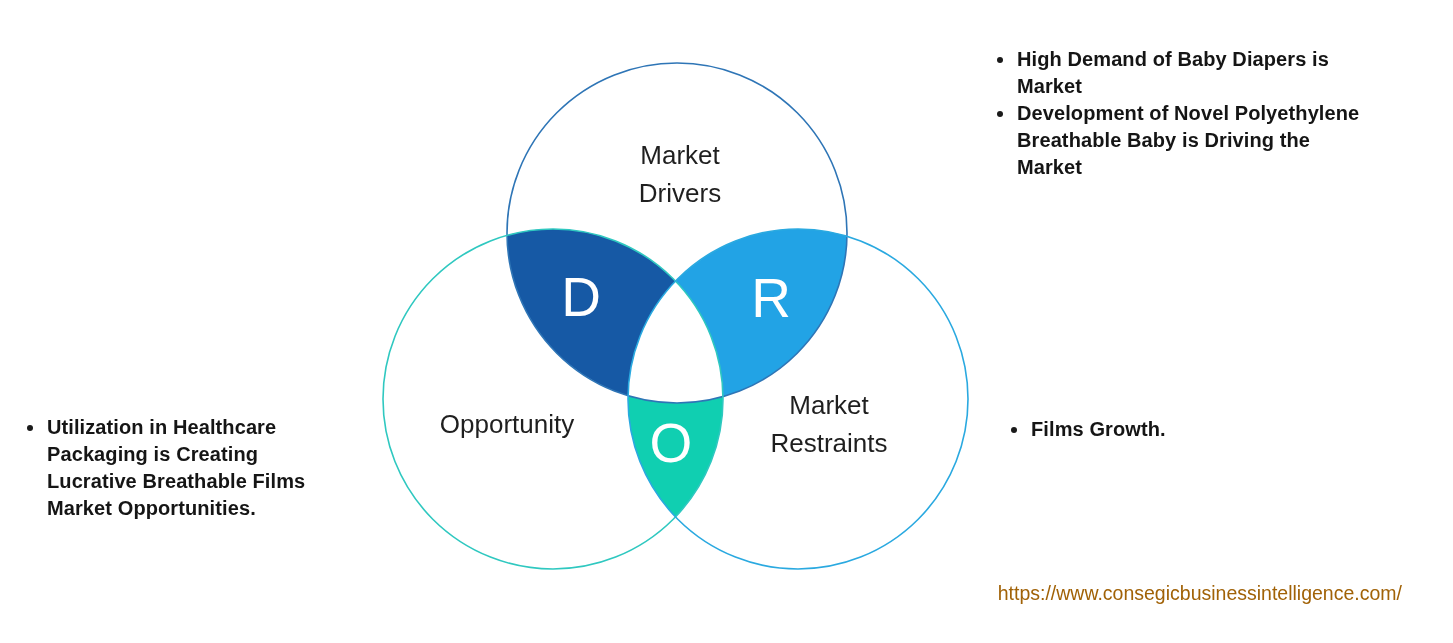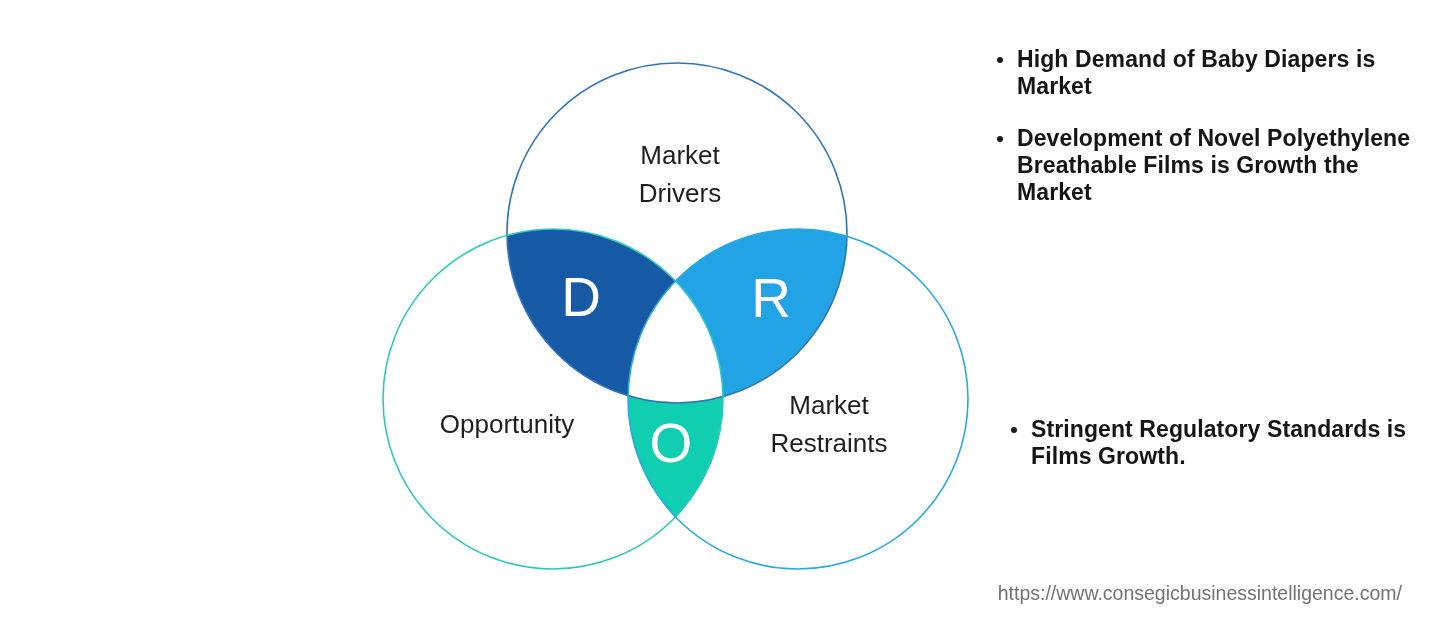--- a/index.html
+++ b/index.html
@@ -20,43 +20,43 @@
   }
   .venn-letter {
     font-family: "Liberation Sans", sans-serif;
     font-size: 55px;
     font-weight: 400;
     fill: #ffffff;
   }
   .bullet-group {
     position: absolute;
     color: #151515;
-    font-size: 23px;
+    font-size: 20px;
     line-height: 27px;
     font-weight: 600;
     letter-spacing: 0.1px;
   }
   .bullet-item { display: flex; align-items: flex-start; }
-  .bullet-item + .bullet-item { margin-top: 25px; }
+  .bullet-item + .bullet-item { }
   .dot {
     flex: 0 0 auto;
     width: 6px; height: 6px;
     border-radius: 50%;
     background: #1a1a1a;
     margin-top: 11px;
     margin-right: 14px;
   }
   .group-left       { left: 27px;  top: 414px; }
   .group-right-top  { left: 997px; top: 46px;  }
   .group-right-bot  { left: 1011px; top: 416px; }
   .source-url {
     position: absolute;
     top: 582px;
     right: 51px;
-    color: #737373;
+    color: #a16207;
     font-size: 19.5px;
     font-weight: 400;
   }
 </style>
 </head>
 <body>
 
 <div class="page">
 
   <svg class="venn-svg" width="1453" height="643" viewBox="0 0 1453 643">
@@ -97,44 +97,54 @@
     <text class="venn-label" x="507" y="433" text-anchor="middle">Opportunity</text>
 
     <text class="venn-label" x="829" y="414" text-anchor="middle">Market</text>
     <text class="venn-label" x="829" y="452" text-anchor="middle">Restraints</text>
 
     <text class="venn-letter" x="581" y="316" text-anchor="middle">D</text>
     <text class="venn-letter" x="771" y="317" text-anchor="middle">R</text>
     <text class="venn-letter" x="671" y="462" text-anchor="middle">O</text>
   </svg>
 
+  <div class="bullet-group group-left">
+    <div class="bullet-item">
+      <span class="dot"></span>
+      <div>
+        <div>Utilization in Healthcare</div>
+        <div>Packaging is Creating</div>
+        <div>Lucrative Breathable Films</div>
+        <div>Market Opportunities.</div>
+      </div>
+    </div>
+  </div>
 
   <div class="bullet-group group-right-top">
     <div class="bullet-item">
       <span class="dot"></span>
       <div>
         <div>High Demand of Baby Diapers is</div>
         <div>Market</div>
       </div>
     </div>
     <div class="bullet-item">
       <span class="dot"></span>
       <div>
         <div>Development of Novel Polyethylene</div>
-        <div>Breathable Films is Growth the</div>
+        <div>Breathable Baby is Driving the</div>
         <div>Market</div>
       </div>
     </div>
   </div>
 
   <div class="bullet-group group-right-bot">
     <div class="bullet-item">
       <span class="dot"></span>
       <div>
-        <div>Stringent Regulatory Standards is</div>
         <div>Films Growth.</div>
       </div>
     </div>
   </div>
 
   <div class="source-url">https://www.consegicbusinessintelligence.com/</div>
 
 </div>
 
 </body></html>

